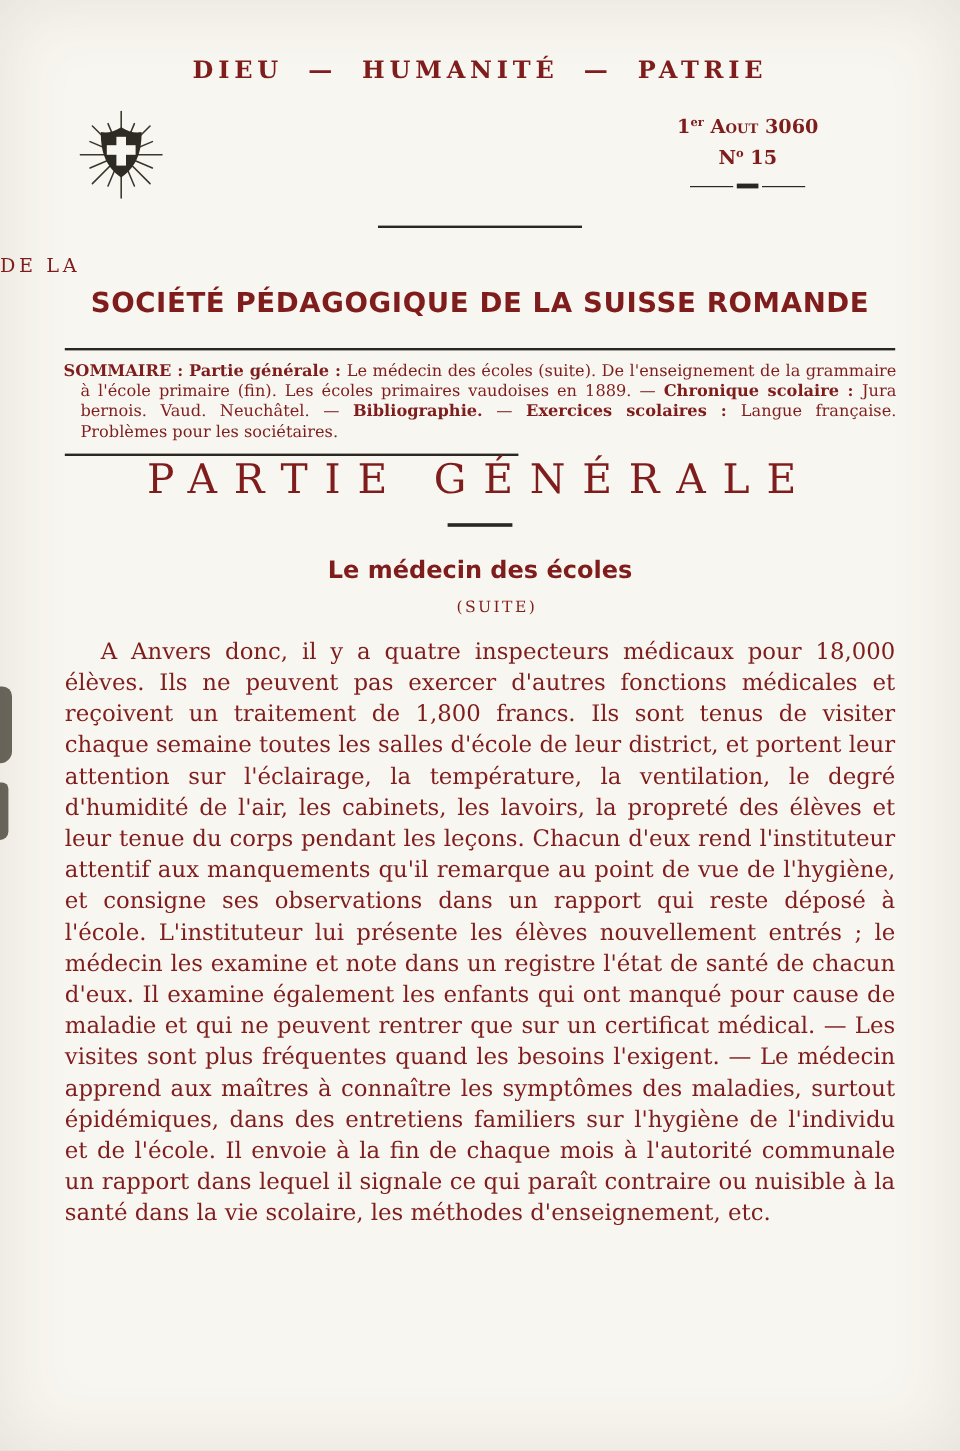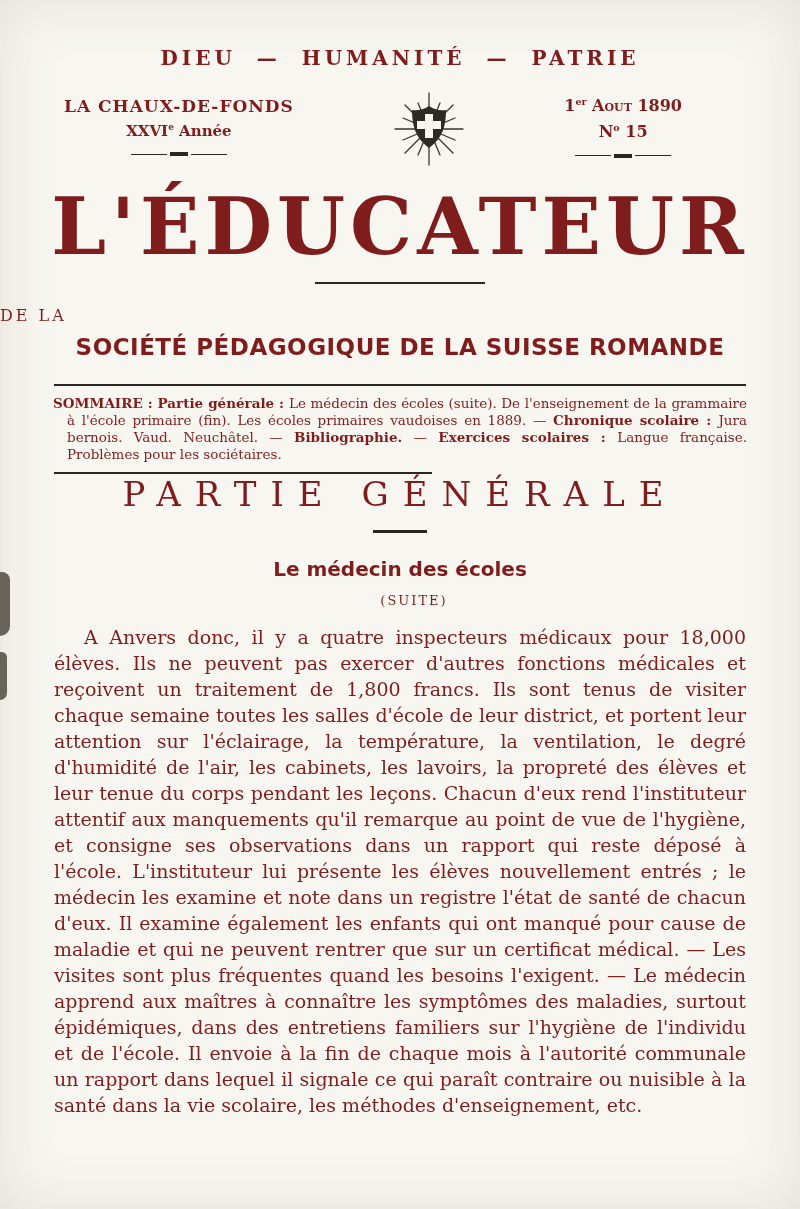--- a/index.html
+++ b/index.html
@@ -112,29 +112,20 @@
   .s2{top:652px;width:7px;height:48px;border-radius:0 6px 8px 0;}
 </style>
 </head>
 <body>
 
 <div class="page">
 
   <div class="motto">DIEU — HUMANITÉ — PATRIE</div>
 
   <div class="masthead">
-    <div class="mast-block">
-      <div class="mast-place">LA CHAUX-DE-FONDS</div>
-      <div class="mast-year"><span>XXVI</span><sup>e</sup><span> Année</span></div>
-      <div class="orn">
-          <span class="l"></span>
-          <span class="c"></span>
-          <span class="l"></span>
-        </div>
-    </div>
 
     <div class="emblem">
       <svg width="74" height="78" viewBox="0 0 74 78" aria-hidden="true">
         <g stroke="#3a362c" stroke-width="1.3" stroke-linecap="round">
           <line x1="37" y1="39" x2="37" y2="3"></line>
           <line x1="37" y1="39" x2="37" y2="75"></line>
           <line x1="37" y1="39" x2="3" y2="39"></line>
           <line x1="37" y1="39" x2="71" y2="39"></line>
           <line x1="37" y1="39" x2="61" y2="15"></line>
           <line x1="37" y1="39" x2="13" y2="15"></line>
@@ -149,31 +140,30 @@
           <line x1="37" y1="39" x2="48" y2="65"></line>
           <line x1="37" y1="39" x2="26" y2="65"></line>
         </g>
         <path d="M37 16 C43 20 49 21 54 20 C54 35 51 48 37 58 C23 48 20 35 20 20 C25 21 31 20 37 16 Z" fill="#2e2b24"></path>
         <rect x="33" y="24" width="8" height="24" fill="#f8f6f0"></rect>
         <rect x="25" y="31" width="24" height="8" fill="#f8f6f0"></rect>
       </svg>
     </div>
 
     <div class="mast-block">
-      <div class="mast-date"><span>1</span><sup>er</sup><span class="sc"> Aout 1890</span></div>
+      <div class="mast-date"><span>1</span><sup>er</sup><span class="sc"> Aout 3060</span></div>
       <div class="mast-issue"><span>N</span><sup>o</sup><span> 15</span></div>
       <div class="orn">
           <span class="l"></span>
           <span class="c"></span>
           <span class="l"></span>
         </div>
     </div>
   </div>
 
-  <h1 class="title">L'ÉDUCATEUR</h1>
   <div class="title-rule"></div>
   <div class="dela">DE LA</div>
   <div class="society">SOCIÉTÉ PÉDAGOGIQUE DE LA SUISSE ROMANDE</div>
 
   <hr class="full-rule">
 
   <p class="sommaire"><span class="b">SOMMAIRE : </span><span class="b">Partie générale : </span><span>Le médecin des écoles (suite). De l'enseignement de la grammaire à l'école primaire (fin). Les écoles primaires vaudoises en 1889. — </span><span class="b">Chronique scolaire : </span><span>Jura bernois. Vaud. Neuchâtel. — </span><span class="b">Bibliographie.</span><span> — </span><span class="b">Exercices scolaires : </span><span>Langue française. Problèmes pour les sociétaires.</span></p>
 
   <hr class="half-rule">
 

